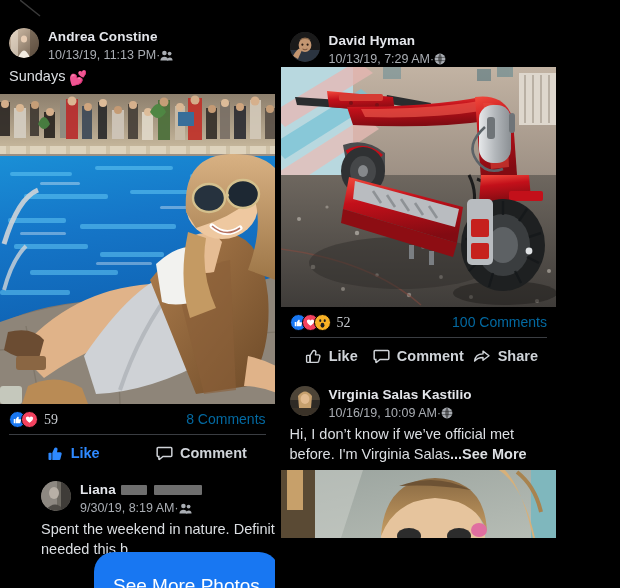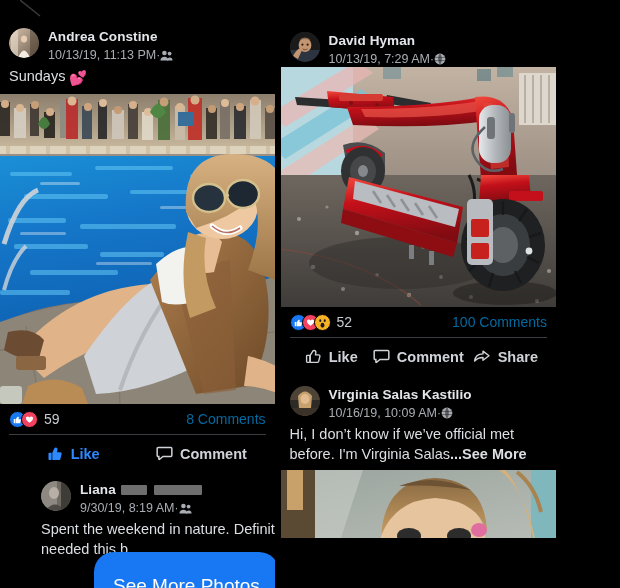--- a/index.html
+++ b/index.html
@@ -96,21 +96,21 @@
   .photo { width: 100%; display: block; position: relative; overflow: hidden; }
 
   
   .engagement { padding: 0 9px; }
   .counts {
     display: flex;
     align-items: center;
     justify-content: space-between;
     height: 30px;
   }
-  .reactions { display: flex; align-items: flex-start; }
+  .reactions { display: flex; align-items: flex-end; font-family: Liberation Serif, serif; }
   .rxn {
     width: 17px; height: 17px;
     border-radius: 50%;
     border: 1.5px solid #000;
     display: inline-flex;
     align-items: center;
     justify-content: center;
     margin-left: -5px;
     position: relative;
   }
@@ -128,21 +128,21 @@
   .divider { height: 1px; background: #3a3d42; width: 100%; }
 
   .actions {
     display: flex;
     align-items: center;
     height: 36px;
   }
   .action {
     flex: 1;
     display: flex;
-    align-items: flex-end;
+    align-items: center;
     justify-content: center;
     gap: 7px;
     color: #cfd3d8;
     font-size: 14.5px;
     font-weight: bold;
     cursor: pointer;
   }
   .action.liked { color: #2e89ff; }
   .action svg { display: block; }
 

